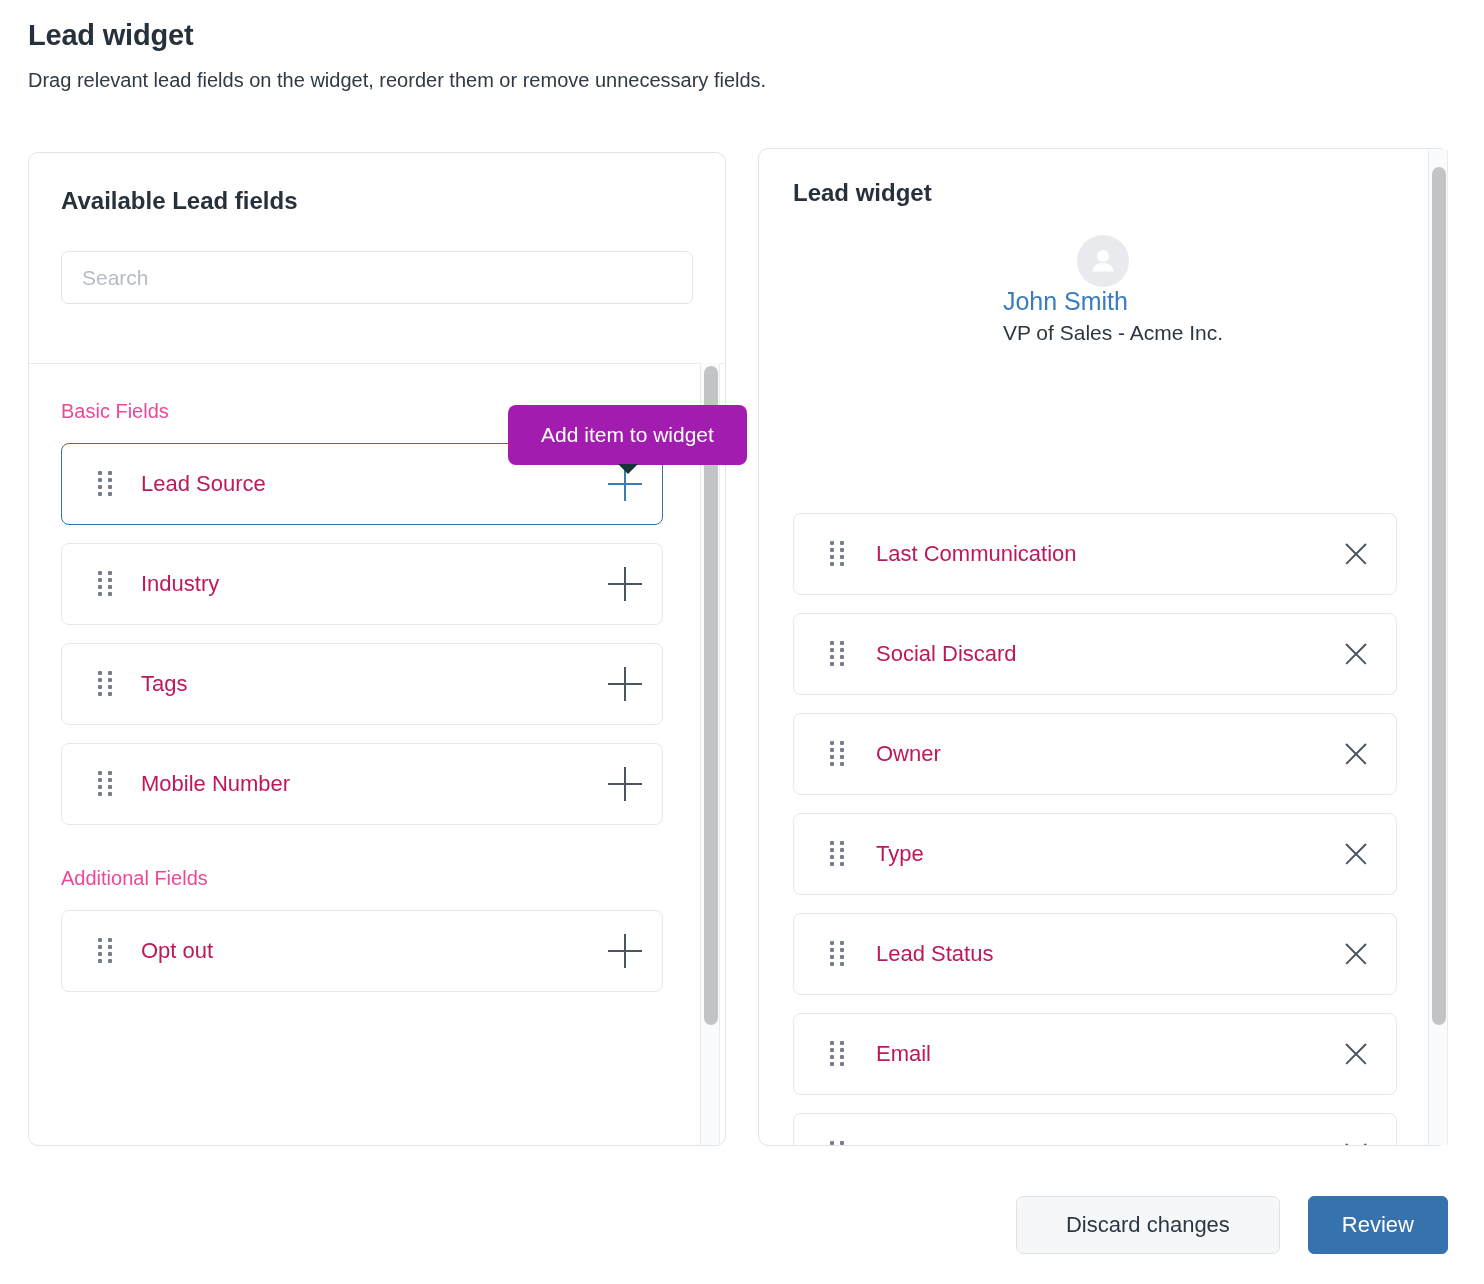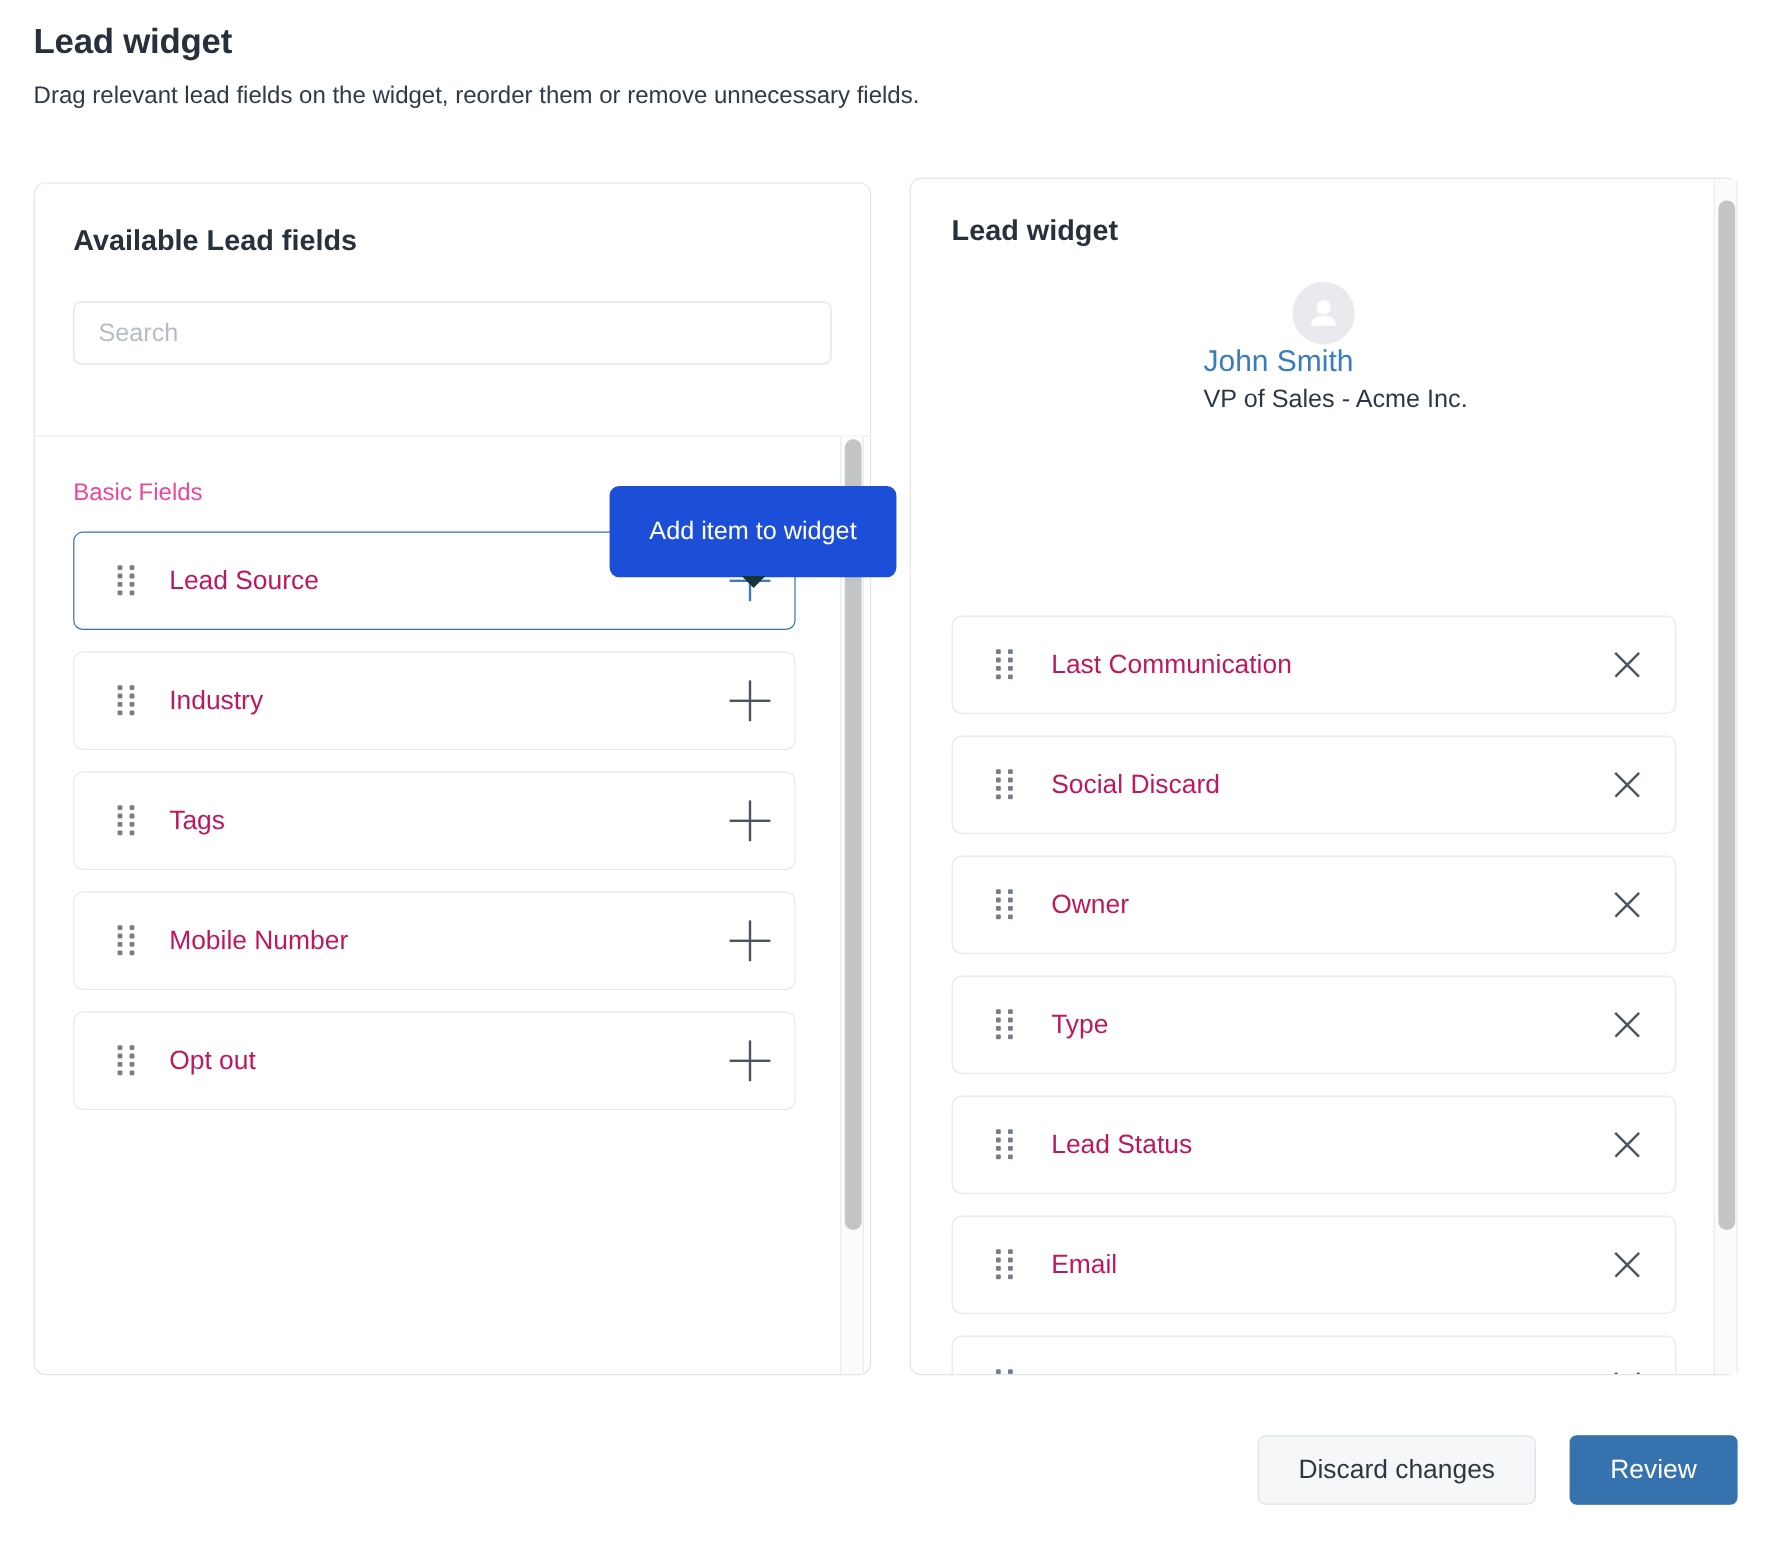--- a/index.html
+++ b/index.html
@@ -115,22 +115,22 @@
     content: ""; position: absolute; background: #4a555f;
   }
   .plus-btn::before { left: 0; top: 16px; width: 34px; height: 1.6px; }
   .plus-btn::after  { top: 0; left: 16px; height: 34px; width: 1.6px; }
   .field-row.selected .plus-btn::before,
   .field-row.selected .plus-btn::after { background: #3b7cb8; }
 
   
   #tooltip {
     position: absolute; left: 508px; top: 405px;
-    width: 239px; height: 76px;
-    background: #1d4ed8; border-radius: 8px;
+    width: 239px; height: 60px;
+    background: #a21caf; border-radius: 8px;
     display: flex; align-items: center; justify-content: center;
     z-index: 40;
   }
   #tooltip-text { color: #ffffff; font-size: 21px; white-space: nowrap; }
   #tooltip-arrow {
     position: absolute; left: 110px; bottom: -9px;
     width: 0; height: 0;
     border-left: 10px solid transparent;
     border-right: 10px solid transparent;
     border-top: 10px solid #17343d;
@@ -201,21 +201,21 @@
   #left-scroll .scroll-thumb  { top: 3px;  height: 659px; }
   #right-scroll { left: 1428px; top: 150px; width: 20px; height: 995px; }
   #right-scroll .scroll-thumb { top: 17px; height: 858px; }
 
   
   #footer {
     position: absolute; right: 36px; top: 1196px;
     display: flex; align-items: center; gap: 28px;
   }
   #discard-btn {
-    height: 58px; padding: 0 33px;
+    height: 58px; padding: 0 49px;
     background: #f5f7f9; border: 1px solid #dde2e7; border-radius: 7px;
     font-family: "Liberation Sans", sans-serif;
     font-size: 22px; color: #2c3742; cursor: pointer;
   }
   #review-btn {
     height: 58px; padding: 0 33px;
     background: #3572ae; border: 1px solid #3572ae; border-radius: 6px;
     font-family: "Liberation Sans", sans-serif;
     font-size: 22px; color: #ffffff; cursor: pointer;
   }
@@ -299,20 +299,21 @@
             <i></i>
             <i></i>
             <i></i>
             <i></i>
           </span>
         <span class="field-label">Mobile Number</span>
         <span class="plus-btn"></span>
       </div>
 
 
+      <div class="group-label second">Additional Fields</div>
 
       <div class="field-row">
         <span class="drag-handle">
             <i></i>
             <i></i>
             <i></i>
             <i></i>
             <i></i>
             <i></i>
             <i></i>

